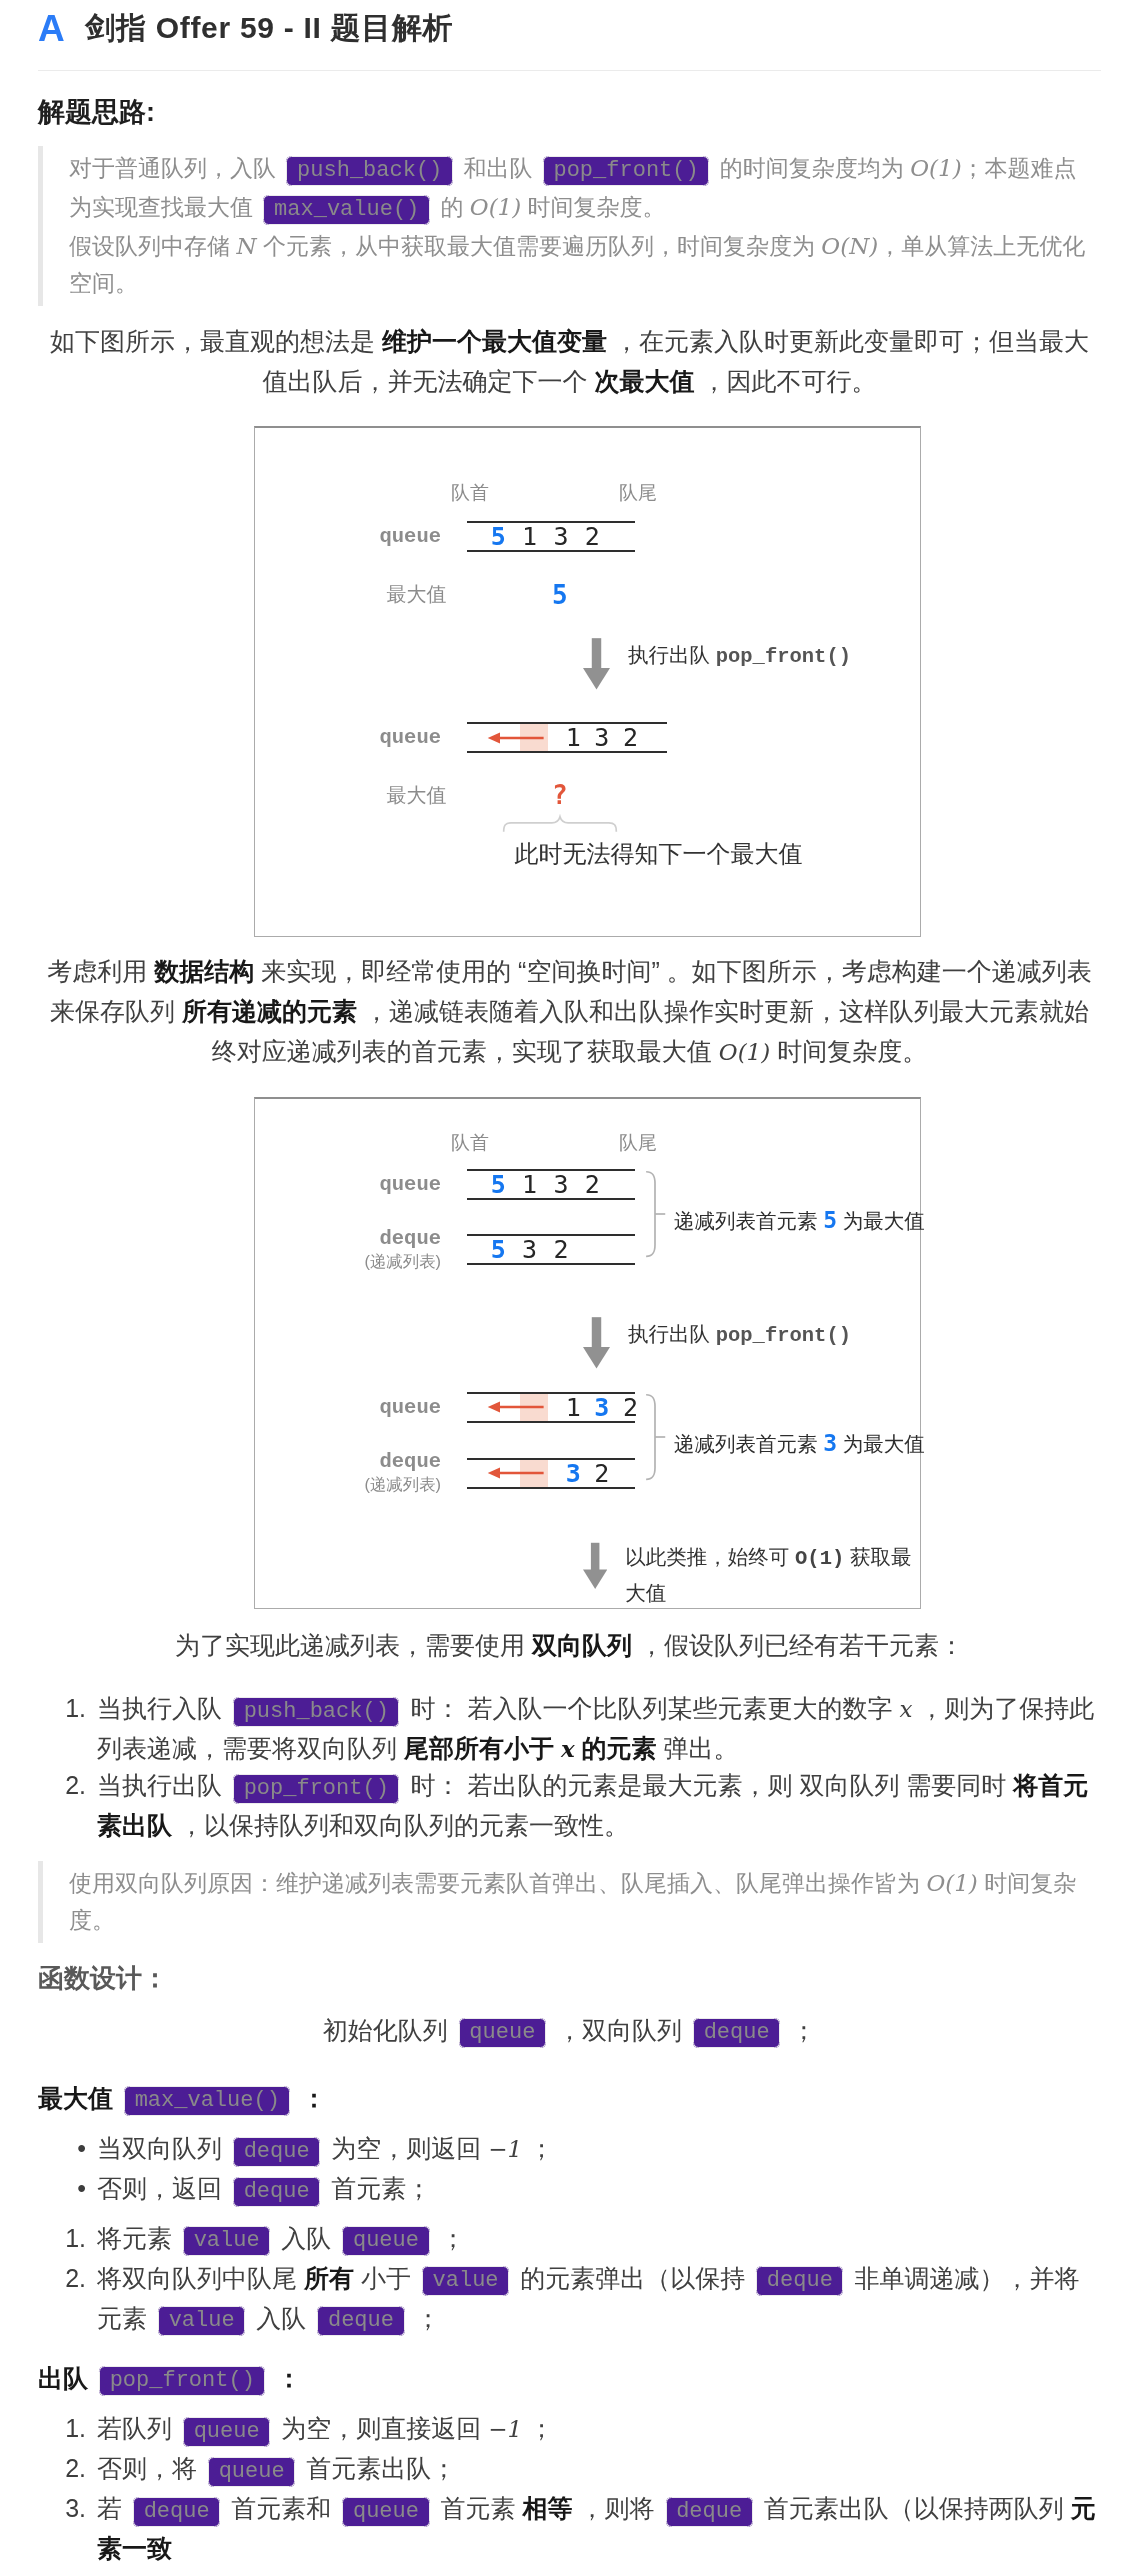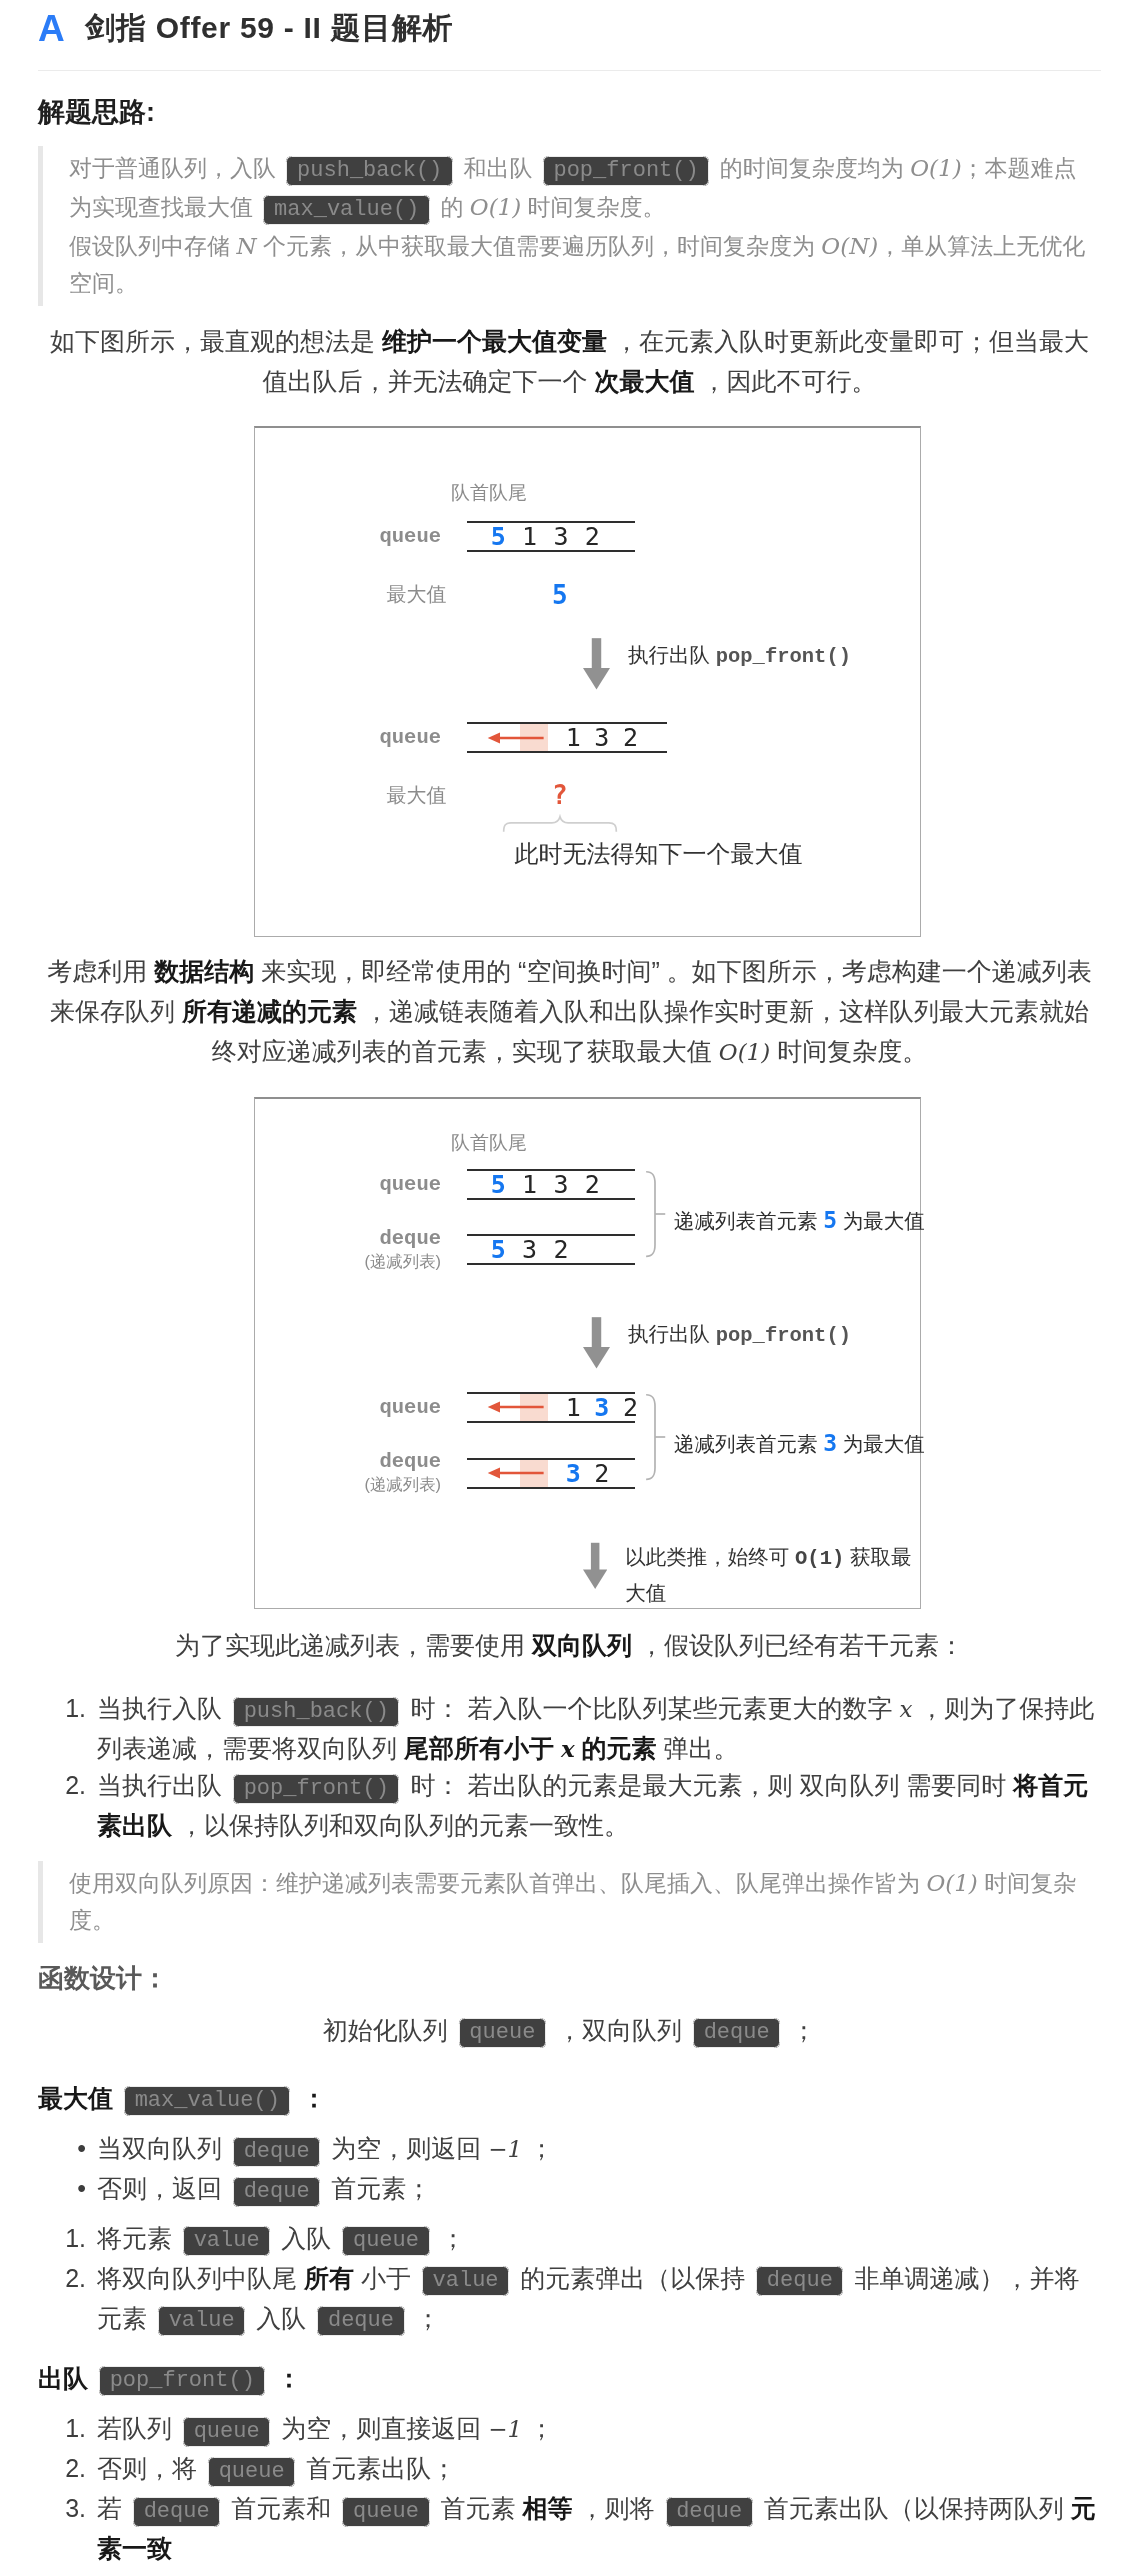--- a/index.html
+++ b/index.html
@@ -24,35 +24,35 @@
   .quote p{margin:0;}
   .list{margin-top:9.6px;}
   .li{display:flex;margin-left:25px;font-size:25px;line-height:37px;color:#404040;}
   .li-marker{flex:none;width:23px;text-align:right;margin-right:11px;color:#3d3d3d;}
   .li-body{flex:1;}
 
   
   .sg-t{}
   .sg-b{font-weight:700;color:#181818;}
   .sg-c{font-family:"Liberation Mono","DejaVu Sans Mono",monospace;font-size:22px;
-        color:#8a8a8a;background:#404040;border:1.4px solid #ececec;border-radius:5.5px;
+        color:#8a8a8a;background:#4c1d95;border:1.4px solid #ececec;border-radius:5.5px;
         padding:1.4px 9.6px;margin:0 4.1px;white-space:nowrap;}
   .sg-m{font-family:"DejaVu Serif","Liberation Serif",serif;font-style:italic;font-size:23px;}
   .sg-bi{font-family:"DejaVu Serif","Liberation Serif",serif;font-style:italic;font-weight:700;color:#181818;font-size:23px;}
   .sg-fc{font-family:"Liberation Mono","DejaVu Sans Mono",monospace;font-weight:700;color:#555;}
   .sg-mb{font-family:"Liberation Mono","DejaVu Sans Mono",monospace;font-weight:700;color:#444;}
   .sg-bl{font-family:"DejaVu Sans Mono","Liberation Mono",monospace;font-weight:700;color:#1577f0;font-size:23px;}
 
   
   .figbox{margin-left:216px;width:667px;box-sizing:border-box;background:#fff;
           border:1.4px solid #ababab;border-top:2.7px solid #8f8f8f;}
   .fig1{margin-top:6.8px;height:511px;}
   .fig2{margin-top:0px;height:512px;}
 
-  .fhead{display:flex;margin-left:196px;
+  .fhead{display:flex;margin-left:196px;column-gap:130px;
          font-size:19px;color:#8c8c8c;height:23px;align-items:center;}
   .frow{display:flex;align-items:center;}
   .flabel{flex:none;width:212px;box-sizing:border-box;padding-right:26px;text-align:right;
           font-family:"Liberation Mono","DejaVu Sans Mono",monospace;font-weight:700;
           font-size:20.5px;color:#8c8c8c;}
   .flabel .sub{display:block;font-family:"Liberation Sans",sans-serif;font-weight:400;
                font-size:16.4px;color:#8c8c8c;margin-top:1.4px;}
   .flabel.zh{font-family:"Liberation Sans",sans-serif;font-weight:400;font-size:20px;padding-right:20.5px;}
   .track{position:relative;height:27px;border-top:2.1px solid #2e2e2e;border-bottom:2.1px solid #2e2e2e;
          display:flex;align-items:center;box-sizing:content-box;}

